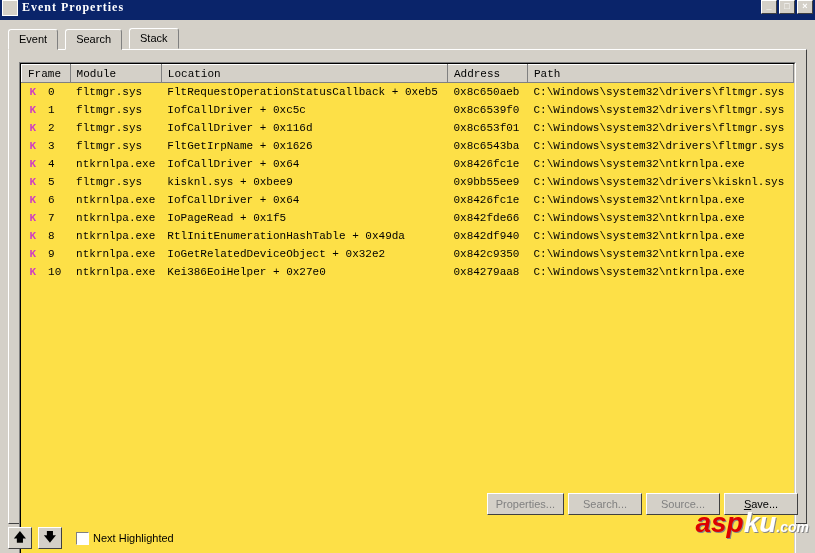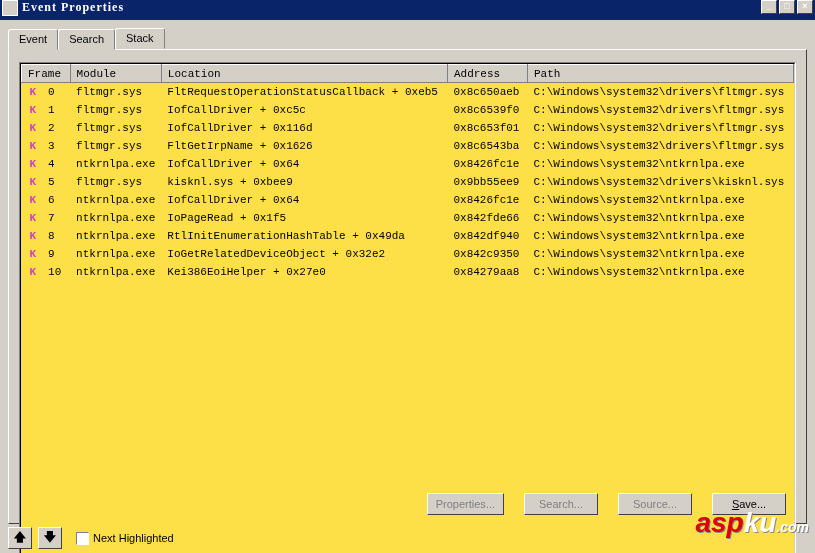--- a/index.html
+++ b/index.html
@@ -7,40 +7,40 @@
 
 .titlebar { height: 20px; background: linear-gradient(#0a246a, #0a246a); color: #fff; display: flex; align-items: flex-start; padding: 0 2px; font-family: "SimSun", "MS Sans Serif"; font-size: 12px; font-weight: bold; }
 .titlebar-icon { width: 16px; height: 16px; margin-right: 4px; display: inline-block; background: #d4d0c8; border: 1px solid #fff; }
 .titlebar-text { flex: 1; letter-spacing: 1px; }
 .titlebar-btns { display: flex; gap: 2px; }
 .winbtn { width: 16px; height: 14px; background: #d4d0c8; border: 1px solid; border-color: #fff #404040 #404040 #fff; font-size: 9px; line-height: 10px; text-align: center; font-family: "Marlett", sans-serif; cursor: default; }
 
 .client { background: #d4d0c8; padding: 8px 8px 0 8px; height: 533px; position: relative; }
 
 .tabs-wrapper { position: relative; }
-.tab-row { display: flex; position: relative; z-index: 2; }
+.tab-row { display: flex; position: relative; z-index: 2; gap: 7px; }
 .tab { padding: 3px 10px; background: #d4d0c8; border: 1px solid; border-color: #fff #808080 #d4d0c8 #fff; border-radius: 3px 3px 0 0; margin-right: 0px; font-size: 11px; cursor: default; position: relative; top: 1px; }
 .tab.active { background: #d4d0c8; border-bottom: 1px solid #d4d0c8; z-index: 3; padding-bottom: 4px; top: 0; }
 
 .tab-pane { border: 1px solid; border-color: #fff #404040 #404040 #fff; background: #d4d0c8; padding: 12px 10px 8px 10px; height: 475px; position: relative; }
 
 .table-box { border: 1px solid; border-color: #808080 #fff #fff #808080; background: #fde047; height: 522px; overflow: auto; }
 .table-inner { border: 1px solid; border-color: #000 #d4d0c8 #d4d0c8 #000; height: 100%; overflow-y: auto; }
 
 table { border-collapse: collapse; width: 100%; font-family: "Courier New", monospace; font-size: 11px; }
 thead th { background: #d4d0c8; border: 1px solid; border-color: #fff #808080 #808080 #fff; padding: 2px 6px; text-align: left; font-weight: normal; height: 18px; cursor: default; }
 tbody td { padding: 1px 6px; white-space: nowrap; height: 18px; }
 td.kcol { color: #d040c0; font-weight: bold; width: 20px; text-align: left; padding-left: 8px; }
 th.kcol-h { width: 20px; }
 td.frame { width: 28px; }
 td.module { width: 88px; }
 td.location {}
 td.address { width: 80px; }
 
-.btn-row { position: absolute; right: 20px; bottom: 8px; display: flex; gap: 20px; }
+.btn-row { position: absolute; right: 8px; bottom: 8px; display: flex; gap: 4px; }
 .btn { min-width: 74px; height: 22px; background: #d4d0c8; border: 1px solid; border-color: #fff #404040 #404040 #fff; padding: 0 8px; font-size: 11px; cursor: default; color: #808080; }
 .btn.enabled { color: #000; text-align: center; }
 .btn .underline { text-decoration: underline; }
 
 .bottom-bar { position: absolute; left: 8px; bottom: 4px; display: flex; align-items: center; gap: 6px; }
 .arrow-btn { width: 24px; height: 22px; background: #d4d0c8; border: 1px solid; border-color: #fff #404040 #404040 #fff; font-size: 12px; text-align: center; line-height: 18px; cursor: default; font-weight: bold; }
 .checkbox-wrap { display: flex; align-items: center; gap: 4px; margin-left: 8px; }
 .chk { width: 13px; height: 13px; border: 1px solid; border-color: #808080 #fff #fff #808080; background: #fff; }
 
 .watermark { position: absolute; right: 6px; bottom: 14px; font-family: Arial, sans-serif; font-size: 28px; font-weight: bold; font-style: italic; color: #fff; text-shadow: 1px 1px 0 #888; pointer-events:none; }

